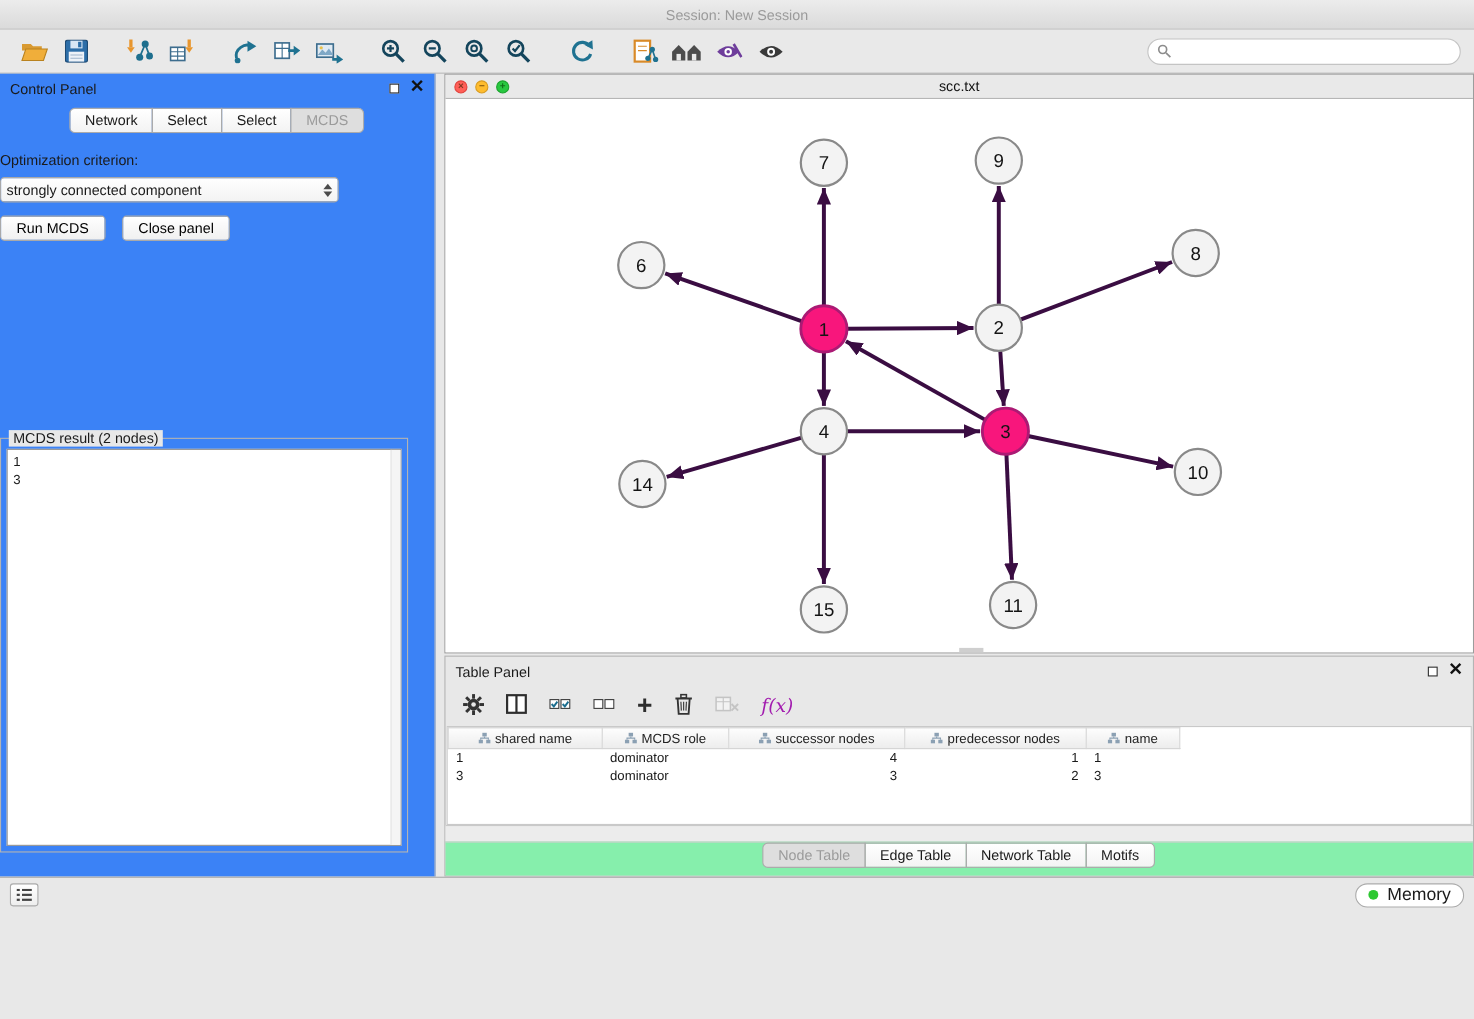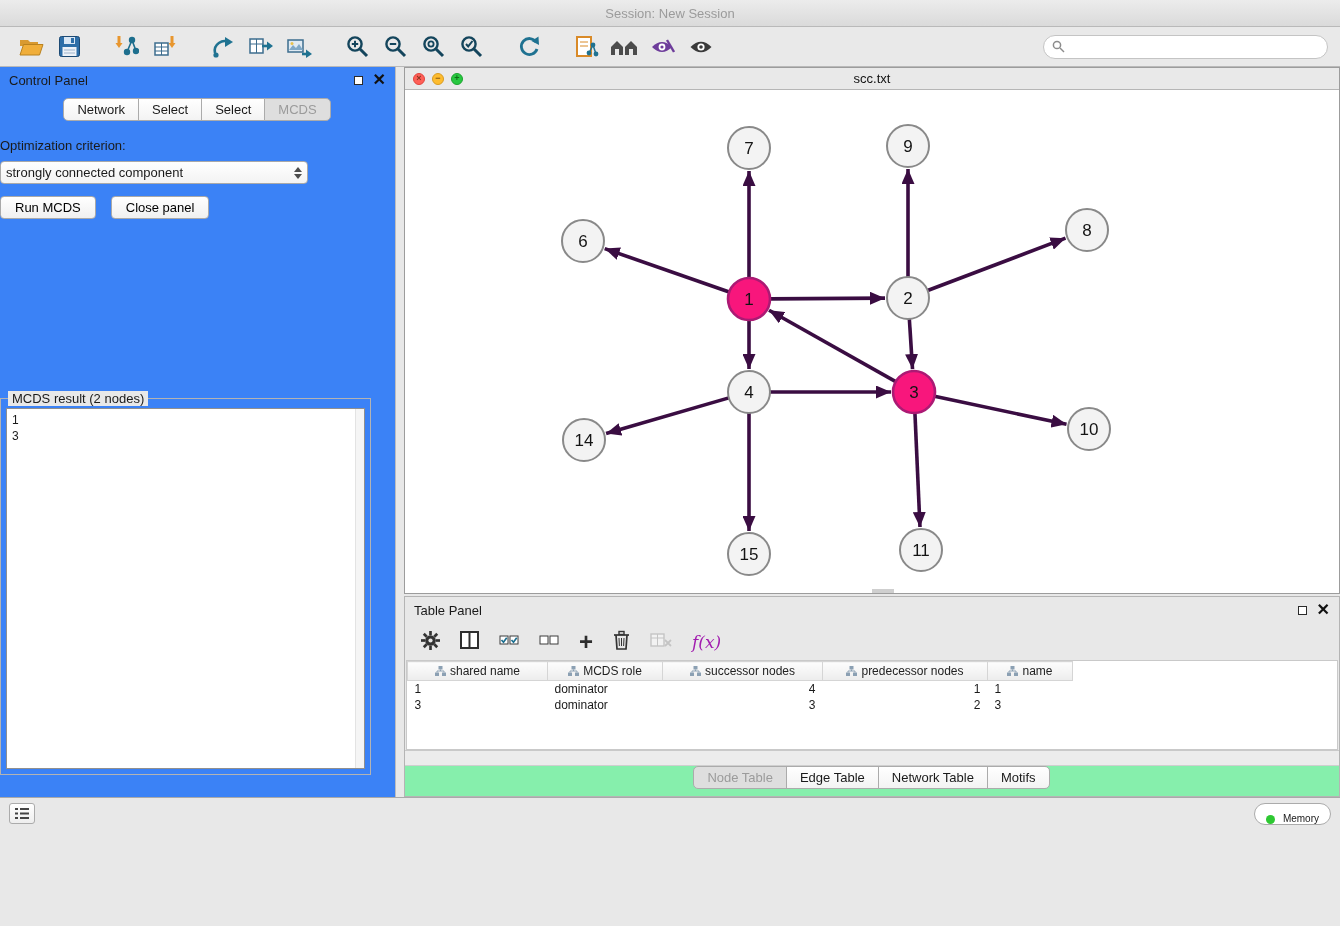--- a/index.html
+++ b/index.html
@@ -92,21 +92,21 @@
   .tp-strip{height:15px;background:#ececec;border-top:1px solid #c9c9c9;flex:0 0 auto}
   .tp-tabs{height:31px;display:flex;align-items:flex-start;justify-content:center;background:#86efac;
     border-top:1px solid #cfcfcf;flex:0 0 auto}
 
   
   .statusbar{height:32px;background:#e8e8e8;border-top:1px solid #a9a9a9;display:flex;align-items:center;
     padding:0 9px;flex:0 0 auto}
   .status-left-btn{width:26px;height:21px;border:1px solid #ababab;border-radius:3px;
     background:linear-gradient(#fff,#eee);display:flex;align-items:center;justify-content:center}
   .memory-btn{margin-left:auto;height:22px;border:1px solid #ababab;border-radius:11px;background:#fff;
-    display:flex;align-items:flex-end;gap:8px;padding:0 11px;font-size:10px}
+    display:flex;align-items:center;gap:8px;padding:0 11px;font-size:16px}
   .mem-dot{width:9px;height:9px;border-radius:50%;background:#2ec832;flex:0 0 auto}
 </style>
 </head>
 <body>
 
 <div class="window">
 
   <div class="titlebar">
     <span>Session: New Session</span>
   </div>

